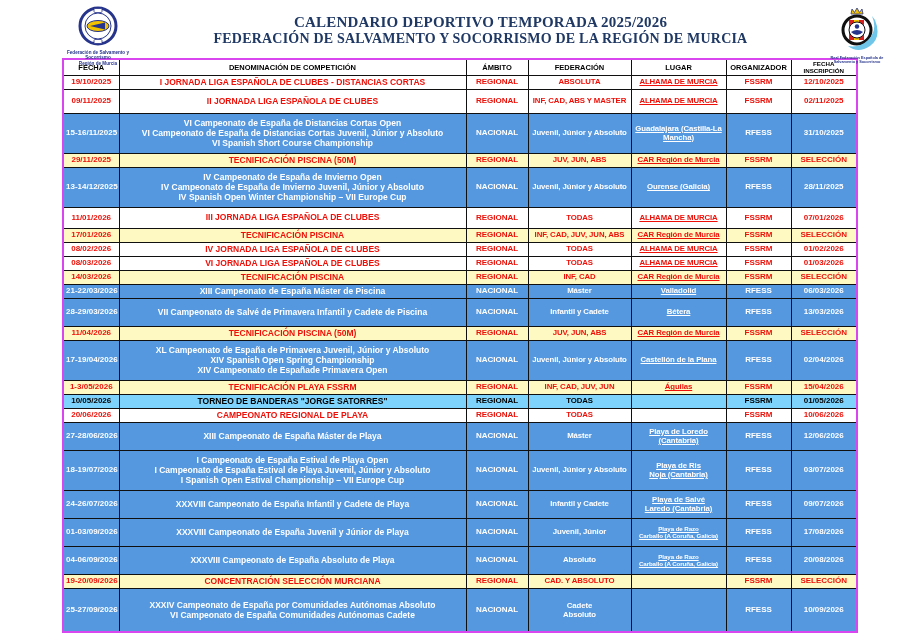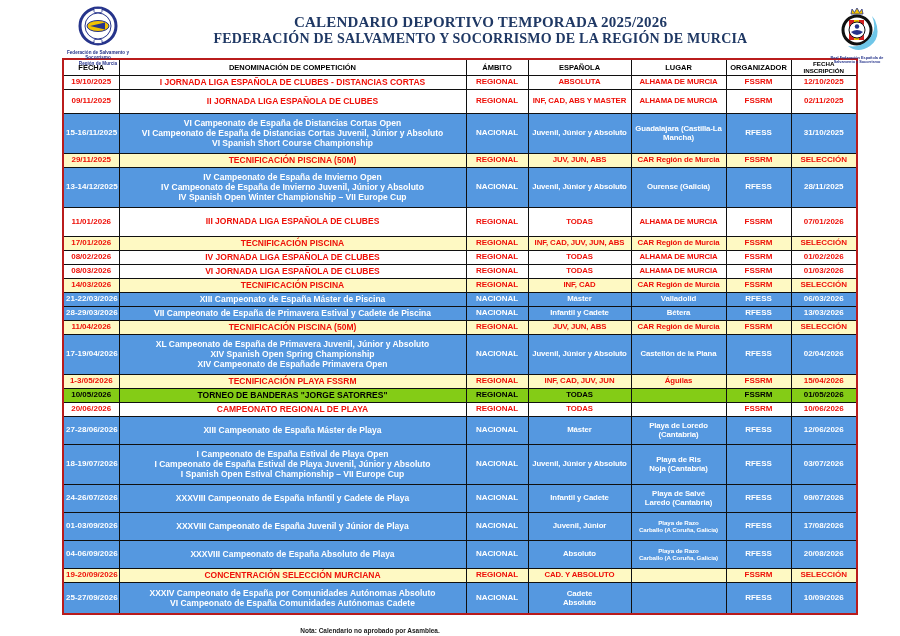--- a/index.html
+++ b/index.html
@@ -9,37 +9,37 @@
 
   
   .top { display:flex; align-items:flex-start; justify-content:space-between; padding:6px 13px 0 62px; height:58px; }
   .logo { width:72px; text-align:center; flex:0 0 auto; }
   .logo .cap { font-size:4.6px; line-height:1.15; color:#26348b; font-weight:bold; }
   .titles { flex:1; text-align:center; padding-top:8px; }
   .title1 { font-family:"Liberation Serif", serif; font-weight:bold; font-size:15px; color:#1F3864; letter-spacing:.2px; }
   .title2 { font-family:"Liberation Serif", serif; font-weight:bold; font-size:14px; color:#1F3864; letter-spacing:.2px; }
 
   
-  table.cal { border-collapse:collapse; table-layout:fixed; width:794px; margin-left:62px; border:2px solid #b91c1c; }
+  table.cal { border-collapse:collapse; table-layout:fixed; width:794px; margin-left:62px; border:2px solid #d946ef; }
   .cal th, .cal td { border:1px solid #101010; text-align:center; vertical-align:middle; padding:0 2px; overflow:hidden; }
   .cal thead tr { height:16px; }
   .cal th { font-size:7.5px; font-weight:bold; color:#000; background:#fff; letter-spacing:0; }
   .cal th.th-small { font-size:6.2px; }
 
   .cal td { font-weight:bold; line-height:1.18; }
   td.c-fecha { font-size:8px; white-space:nowrap; }
   td.c-den   { font-size:8.5px; white-space:pre-line; }
   td.c-amb   { font-size:8px; }
   td.c-cat   { font-size:7.8px; white-space:pre-line; letter-spacing:-0.1px; }
-  td.c-lug   { font-size:7.8px; white-space:pre-line; letter-spacing:-0.1px; }
+  td.c-lug   { font-size:7.8px; white-space:pre-line; letter-spacing:-0.1px;text-decoration:underline; }
   td.c-org   { font-size:8px; }
   td.c-ins   { font-size:8px; white-space:nowrap; }
 
   tr.style-red   { background:#fff;     color:#EE1008;margin-left:23px; }
-  tr.style-black { background:#84cc16;     color:#000; }
+  tr.style-black { background:#7dd3fc;     color:#000; }
   tr.style-blue  { background:#5598E0;  color:#fff; }
   tr.style-green { background:#fef9c3;  color:#EE1008; }
   tr.small-lugar td.c-lug { font-size:6.2px; }
 
   
   .note { margin-top:12px; text-align:center; font-size:6.5px; font-weight:600; color:#1a1a1a; padding-right:160px; }
 </style>
 </head>
 <body>
 
@@ -90,21 +90,21 @@
         <col style="width:103px">
         <col style="width:95px">
         <col style="width:65px">
         <col style="width:66px">
     </colgroup>
     <thead>
       <tr>
         <th>FECHA</th>
         <th>DENOMINACIÓN DE COMPETICIÓN</th>
         <th>ÁMBITO</th>
-        <th>ESPAÑOLA</th>
+        <th>FEDERACIÓN</th>
         <th>LUGAR</th>
         <th>ORGANIZADOR</th>
         <th class="th-small">FECHA INSCRIPCIÓN</th>
       </tr>
     </thead>
     <tbody>
         <tr class="style-red" style="height: 14px;">
           <td class="c-fecha">19/10/2025</td>
           <td class="c-den">I JORNADA LIGA ESPAÑOLA DE CLUBES - DISTANCIAS CORTAS</td>
           <td class="c-amb">REGIONAL</td>
@@ -146,21 +146,21 @@
           <td class="c-fecha">13-14/12/2025</td>
           <td class="c-den">IV Campeonato de España de Invierno Open
 IV Campeonato de España de Invierno Juvenil, Júnior y Absoluto
 IV Spanish Open Winter Championship – VII Europe Cup</td>
           <td class="c-amb">NACIONAL</td>
           <td class="c-cat">Juvenil, Júnior y Absoluto</td>
           <td class="c-lug">Ourense (Galicia)</td>
           <td class="c-org">RFESS</td>
           <td class="c-ins">28/11/2025</td>
         </tr>
-        <tr class="style-red" style="height: 29px;">
+        <tr class="style-red" style="height: 21px;">
           <td class="c-fecha">11/01/2026</td>
           <td class="c-den">III JORNADA LIGA ESPAÑOLA DE CLUBES</td>
           <td class="c-amb">REGIONAL</td>
           <td class="c-cat">TODAS</td>
           <td class="c-lug">ALHAMA DE MURCIA</td>
           <td class="c-org">FSSRM</td>
           <td class="c-ins">07/01/2026</td>
         </tr>
         <tr class="style-green" style="height: 14px;">
           <td class="c-fecha">17/01/2026</td>
@@ -200,23 +200,23 @@
         </tr>
         <tr class="style-blue" style="height: 14px;">
           <td class="c-fecha">21-22/03/2026</td>
           <td class="c-den">XIII Campeonato de España Máster de Piscina</td>
           <td class="c-amb">NACIONAL</td>
           <td class="c-cat">Máster</td>
           <td class="c-lug">Valladolid</td>
           <td class="c-org">RFESS</td>
           <td class="c-ins">06/03/2026</td>
         </tr>
-        <tr class="style-blue" style="height: 14px;">
+        <tr class="style-blue" style="height: 28px;">
           <td class="c-fecha">28-29/03/2026</td>
-          <td class="c-den">VII Campeonato de España de Primavera Estival y Cadete de Piscina</td>
+          <td class="c-den">VII Campeonato de Salvé de Primavera Infantil y Cadete de Piscina</td>
           <td class="c-amb">NACIONAL</td>
           <td class="c-cat">Infantil y Cadete</td>
           <td class="c-lug">Bétera</td>
           <td class="c-org">RFESS</td>
           <td class="c-ins">13/03/2026</td>
         </tr>
         <tr class="style-green" style="height: 14px;">
           <td class="c-fecha">11/04/2026</td>
           <td class="c-den">TECNIFICACIÓN PISCINA (50M)</td>
           <td class="c-amb">REGIONAL</td>
@@ -317,21 +317,21 @@
         </tr>
         <tr class="style-green" style="height: 14px;">
           <td class="c-fecha">19-20/09/2026</td>
           <td class="c-den">CONCENTRACIÓN SELECCIÓN MURCIANA</td>
           <td class="c-amb">REGIONAL</td>
           <td class="c-cat">CAD.  Y ABSOLUTO</td>
           <td class="c-lug"></td>
           <td class="c-org">FSSRM</td>
           <td class="c-ins">SELECCIÓN</td>
         </tr>
-        <tr class="style-blue" style="height: 32px;">
+        <tr class="style-blue" style="height: 44px;">
           <td class="c-fecha">25-27/09/2026</td>
           <td class="c-den">XXXIV Campeonato de España por Comunidades Autónomas Absoluto
 VI Campeonato de España Comunidades Autónomas Cadete</td>
           <td class="c-amb">NACIONAL</td>
           <td class="c-cat">Cadete
 Absoluto</td>
           <td class="c-lug"></td>
           <td class="c-org">RFESS</td>
           <td class="c-ins">10/09/2026</td>
         </tr>

